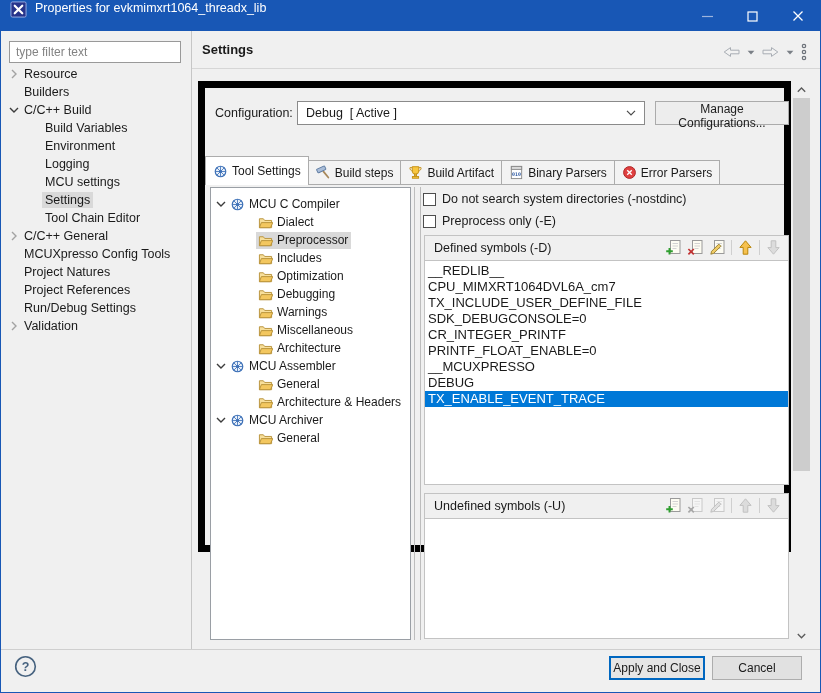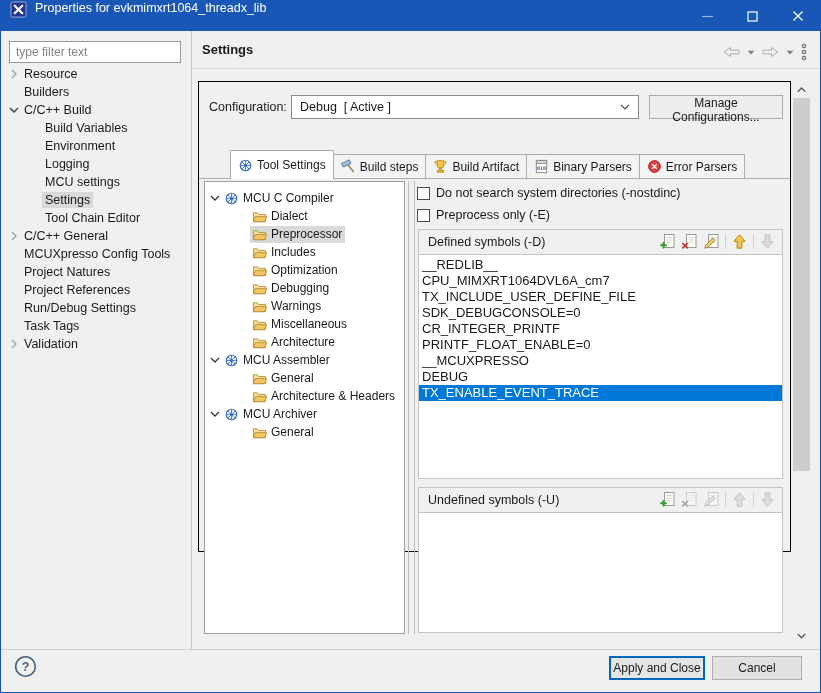--- a/index.html
+++ b/index.html
@@ -28,35 +28,35 @@
   .vsep{position:absolute;left:190px;top:30px;width:1px;height:618px;background:#c6c6c6;}
 
   
   .page-title{position:absolute;left:201px;top:41px;font-size:13px;font-weight:bold;}
   .nav{position:absolute;right:12px;top:42px;display:flex;align-items:center;gap:6px;}
   .navbtn{display:flex;align-items:center;justify-content:center;}
   .hsep{position:absolute;left:191px;right:0;top:67px;height:1px;background:#d6d6d6;}
 
   
   .content-box{position:absolute;left:197px;top:80px;width:593px;height:471px;
-    background:#f0f0f0;border:1px solid #000000;}
+    background:#f0f0f0;border:7px solid #000000;}
   .cfg-label{position:absolute;left:10px;top:18px;}
   .combo{position:absolute;left:92px;top:13px;width:348px;height:24px;background:#fff;
     border:1px solid #8a8a8a;display:flex;align-items:center;padding:0 8px;}
   .combo-val{flex:1;white-space:pre;}
   .manage-btn{position:absolute;left:450px;top:13px;width:134px;height:24px;background:#ededed;
     border:1px solid #ababab;font-size:12px;font-family:inherit;color:#1a1a1a;}
 
   
   .tab-row{position:absolute;left:0;top:68px;right:0;height:29px;display:flex;align-items:flex-end;}
   .tab-baseline{position:absolute;left:0;right:0;top:96px;height:1px;background:#acacac;z-index:0;}
   .tab{position:relative;height:25px;display:flex;align-items:center;gap:4px;padding:0 7px;
     background:#f3f3f3;border:1px solid #acacac;font-size:12px;white-space:nowrap;
     margin-right:-1px;z-index:1;cursor:default;}
-  .tab.active{height:29px;background:#fff;border-bottom:none;z-index:2;margin-left:31px;}
+  .tab.active{height:29px;background:#fff;border-bottom:none;z-index:2;}
 
   
   .tree-panel{position:absolute;left:5px;top:99px;width:201px;height:453px;background:#fff;
     border:1px solid #9a9fa5;overflow:hidden;padding-top:7px;}
   .tt-row{height:18px;display:flex;align-items:center;font-size:12px;white-space:nowrap;cursor:default;}
   .tt-arrow{width:14px;margin-left:3px;flex:none;display:flex;justify-content:center;}
   .tt-wrap{display:flex;align-items:center;gap:4px;padding:1px 3px 1px 2px;}
   .tt-wrap.sel{background:#d9d9d9;}
   .tt-child{padding-left:45px;}
   .sash{position:absolute;left:209px;top:99px;width:7px;height:453px;
@@ -198,24 +198,20 @@
       </div>
       <div class="sb-row">
         <span class="sb-arrow"></span>
         <span class="sb-label">Project References</span>
       </div>
       <div class="sb-row">
         <span class="sb-arrow"></span>
         <span class="sb-label">Run/Debug Settings</span>
       </div>
       <div class="sb-row">
-        <span class="sb-arrow"></span>
-        <span class="sb-label">Task Tags</span>
-      </div>
-      <div class="sb-row">
         <span class="sb-arrow">
           <span class="ic">
             <svg width="14" height="14" viewBox="0 0 14 14">
               <path d="M5 3l4 4-4 4" fill="none" stroke="#a2a2a2" stroke-width="1.4"></path>
             </svg>
           </span>
         </span>
         <span class="sb-label">Validation</span>
       </div>
     </div>

